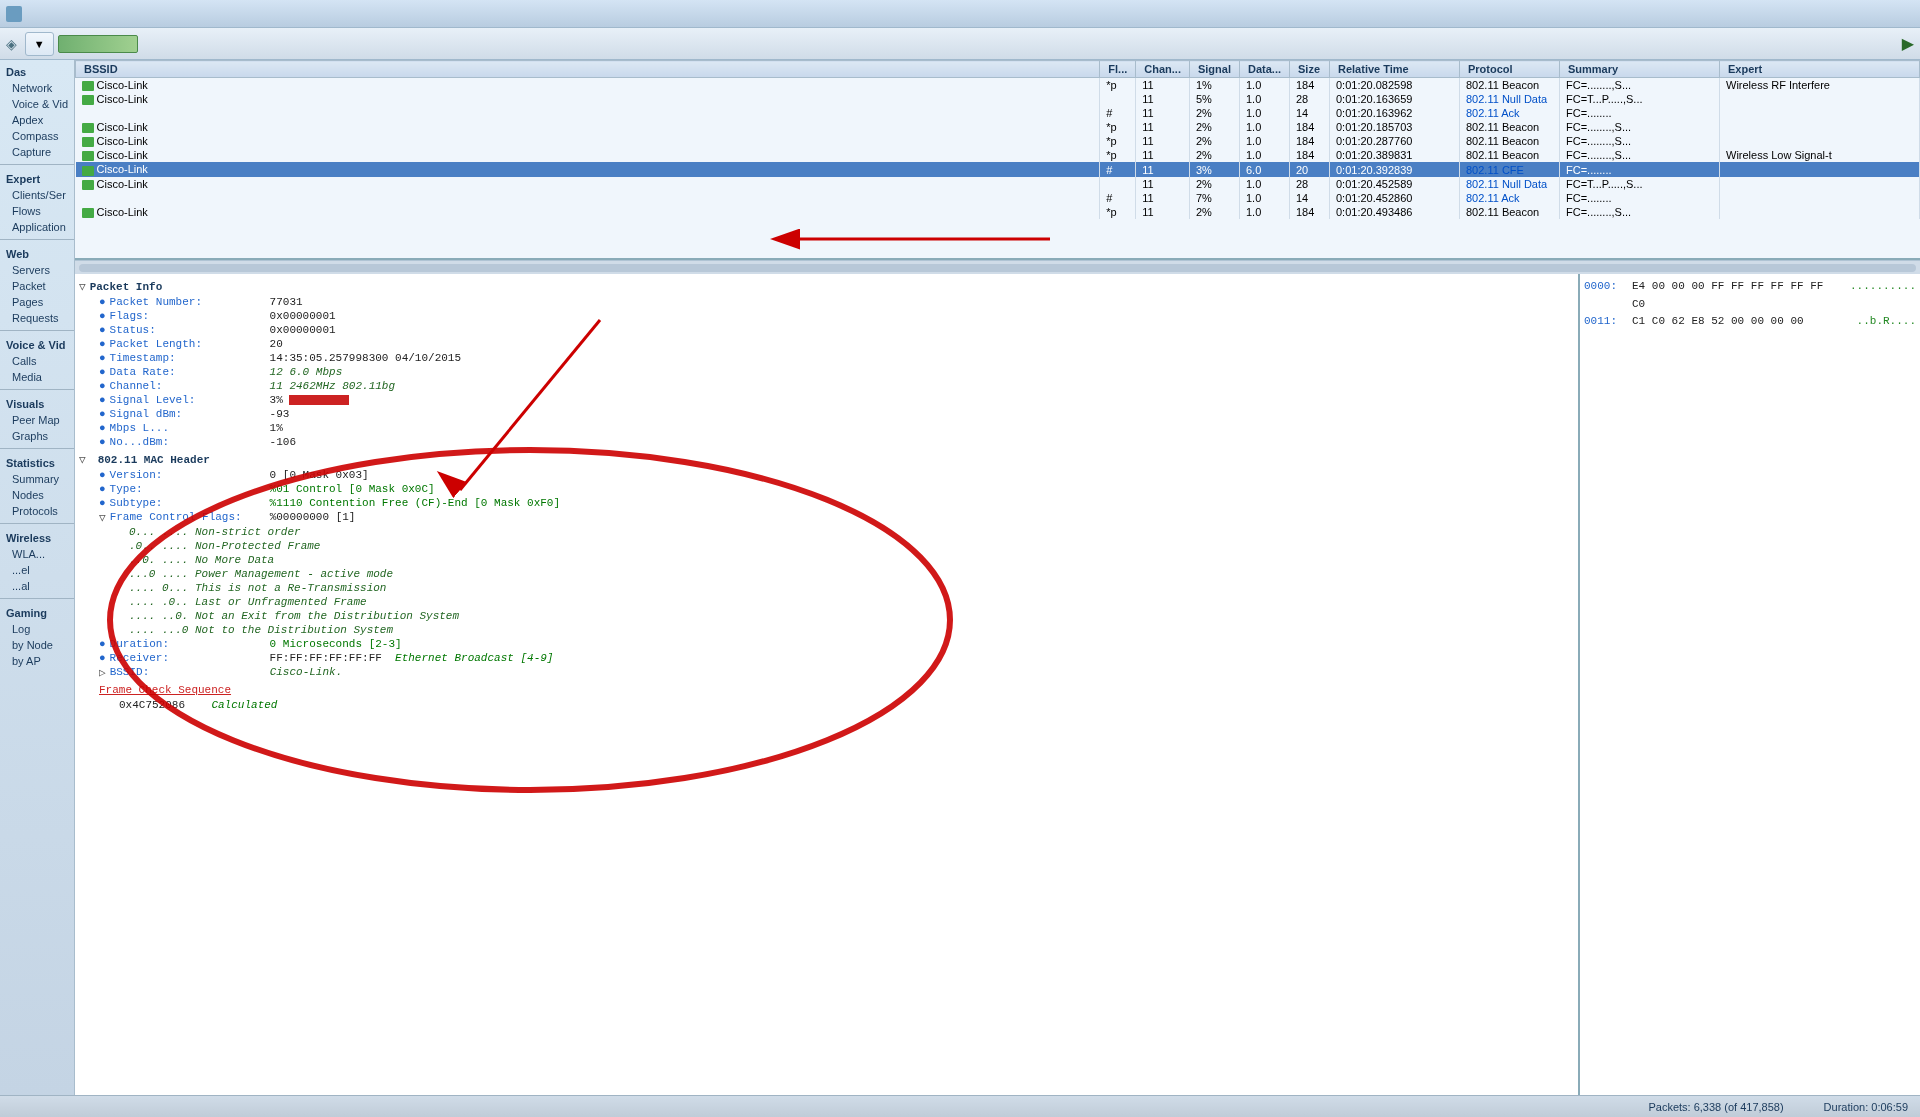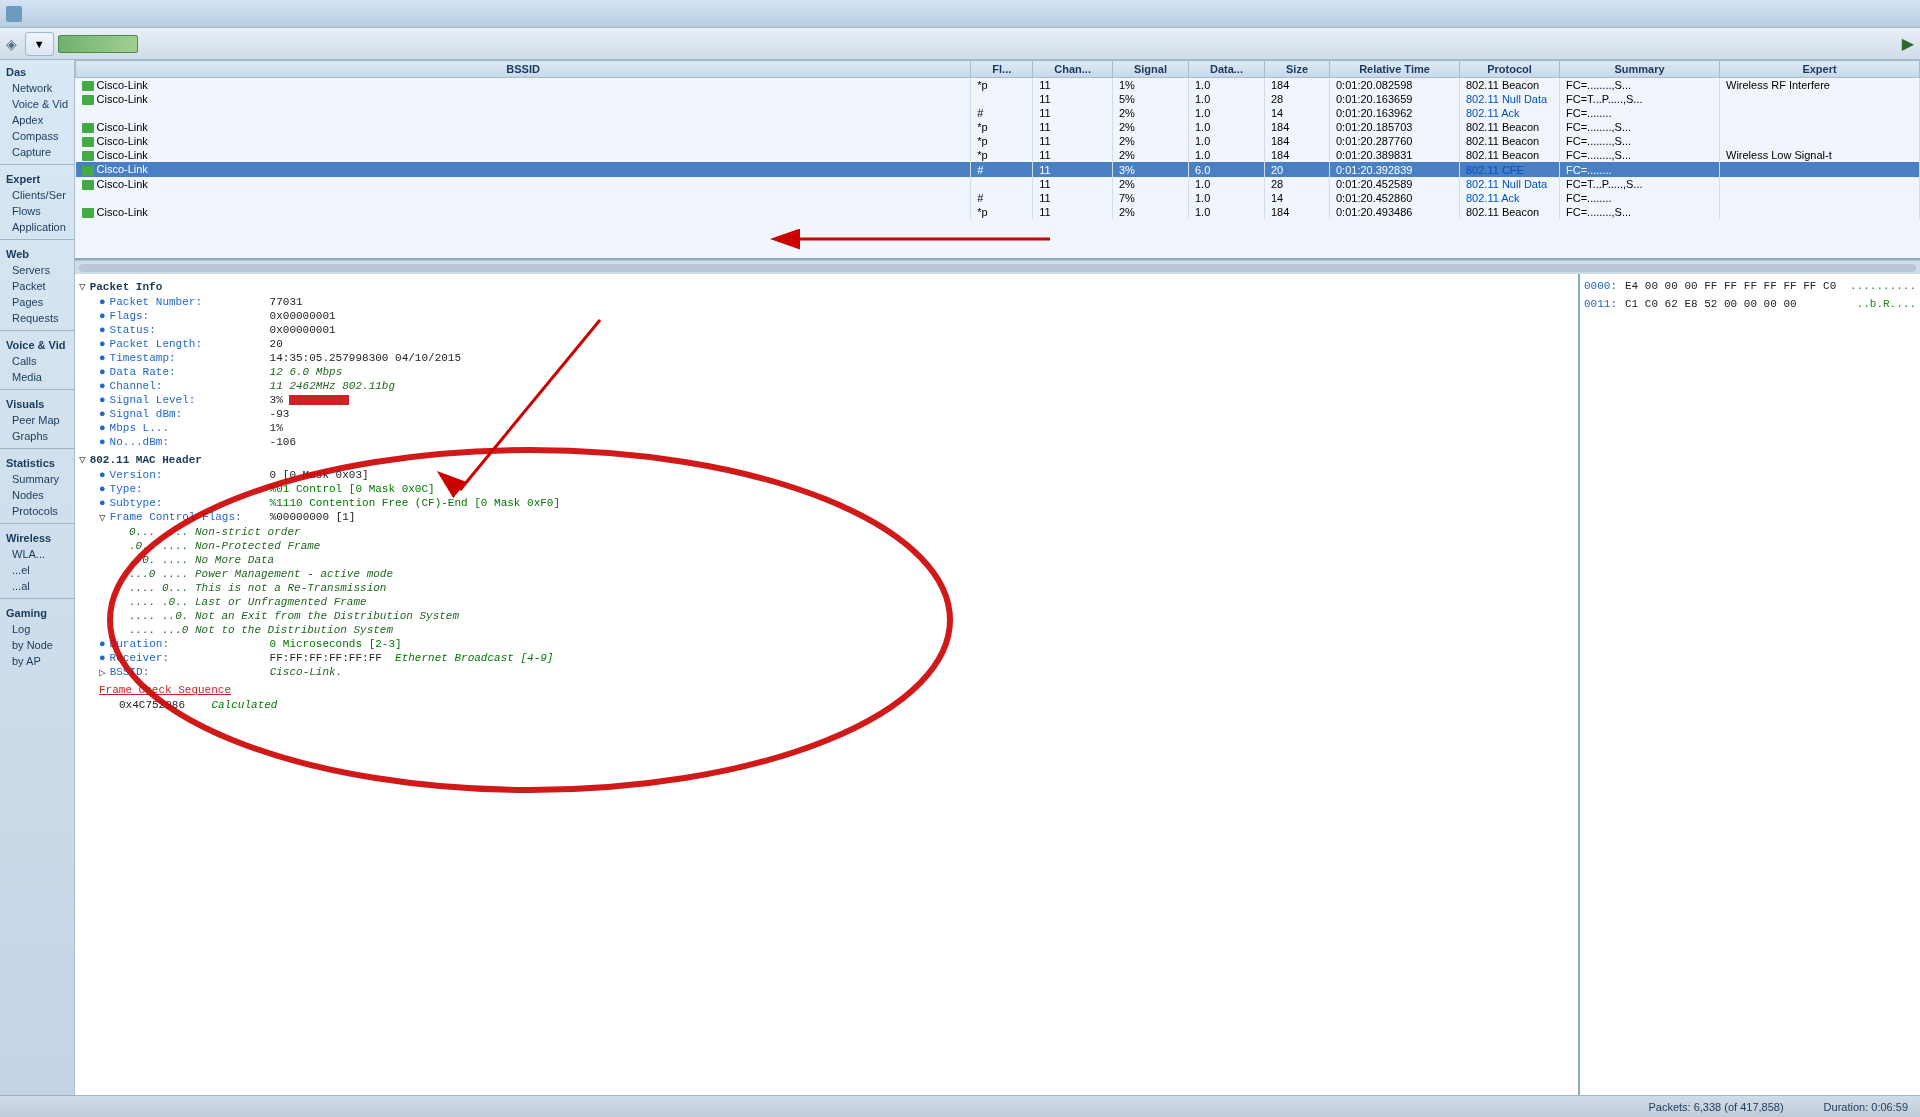--- a/index.html
+++ b/index.html
@@ -100,22 +100,22 @@
       flex-shrink: 0;
     }
     .packet-table {
       width: 100%;
       border-collapse: collapse;
       font-size: 11px;
     }
     .packet-table thead th {
       background: linear-gradient(to bottom, #dce8f4, #c8d8ec);
       border: 1px solid #a8bccc;
-      padding: 2px 21px;
-      text-align: center;
+      padding: 2px 8px;
+      text-align: left;
       font-weight: bold;
       color: #1a3a5c;
       white-space: nowrap;
       position: sticky;
       top: 0;
       z-index: 10;
     }
     .packet-table tbody tr {
       cursor: pointer;
     }
@@ -208,21 +208,21 @@
       background: white;
       overflow-y: auto;
       overflow-x: auto;
       padding: 4px;
       font-family: 'Courier New', monospace;
       font-size: 11px;
       flex-shrink: 0;
     }
     .hex-row {
       display: flex;
-      gap: 1px;
+      gap: 8px;
       line-height: 1.6;
     }
     .hex-offset {
       color: #2266cc;
       min-width: 40px;
     }
     .hex-bytes {
       color: #222;
       flex: 1;
     }
@@ -562,21 +562,21 @@
             <span class="detail-value">1%</span>
           </div>
           <div class="detail-row">
             <span class="detail-bullet">●</span>
             <span class="detail-label">No...dBm:</span>
             <span class="detail-value">-106</span>
           </div>
 
           <div style="display:flex; align-items:center; padding:4px 0 2px 0; cursor:pointer;">
             <span style="color:#555;">▽</span>
-            <span style="font-weight:bold; color:#1a3a5c; margin-left:4px;">802.11 MAC Header</span>
+            <span style="font-weight:bold; color:#1a3a5c; margin-left:12px;">802.11 MAC Header</span>
           </div>
 
           <div class="detail-row">
             <span class="detail-bullet">●</span>
             <span class="detail-label">Version:</span>
             <span class="detail-value">0 [0 Mask 0x03]</span>
           </div>
           <div class="detail-row">
             <span class="detail-bullet">●</span>
             <span class="detail-label">Type:</span>

